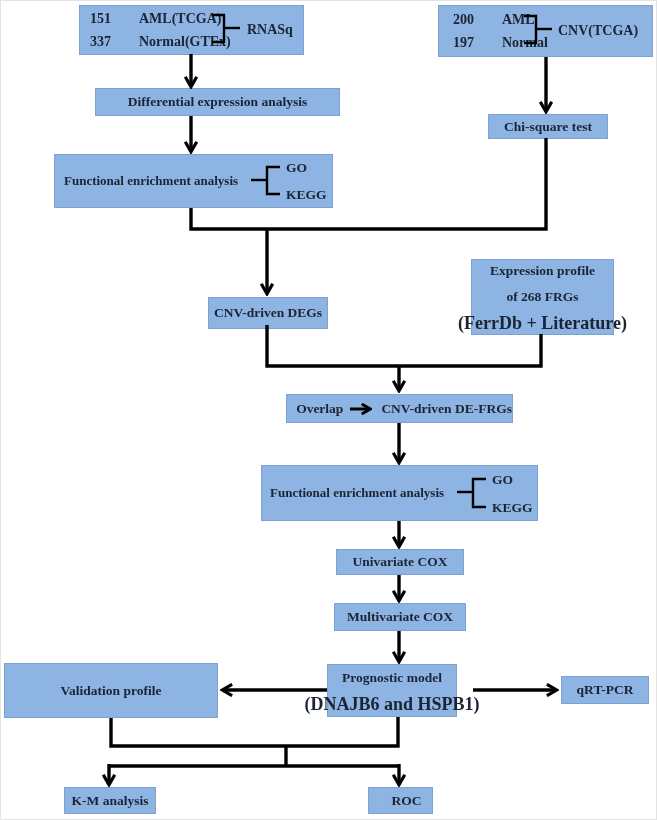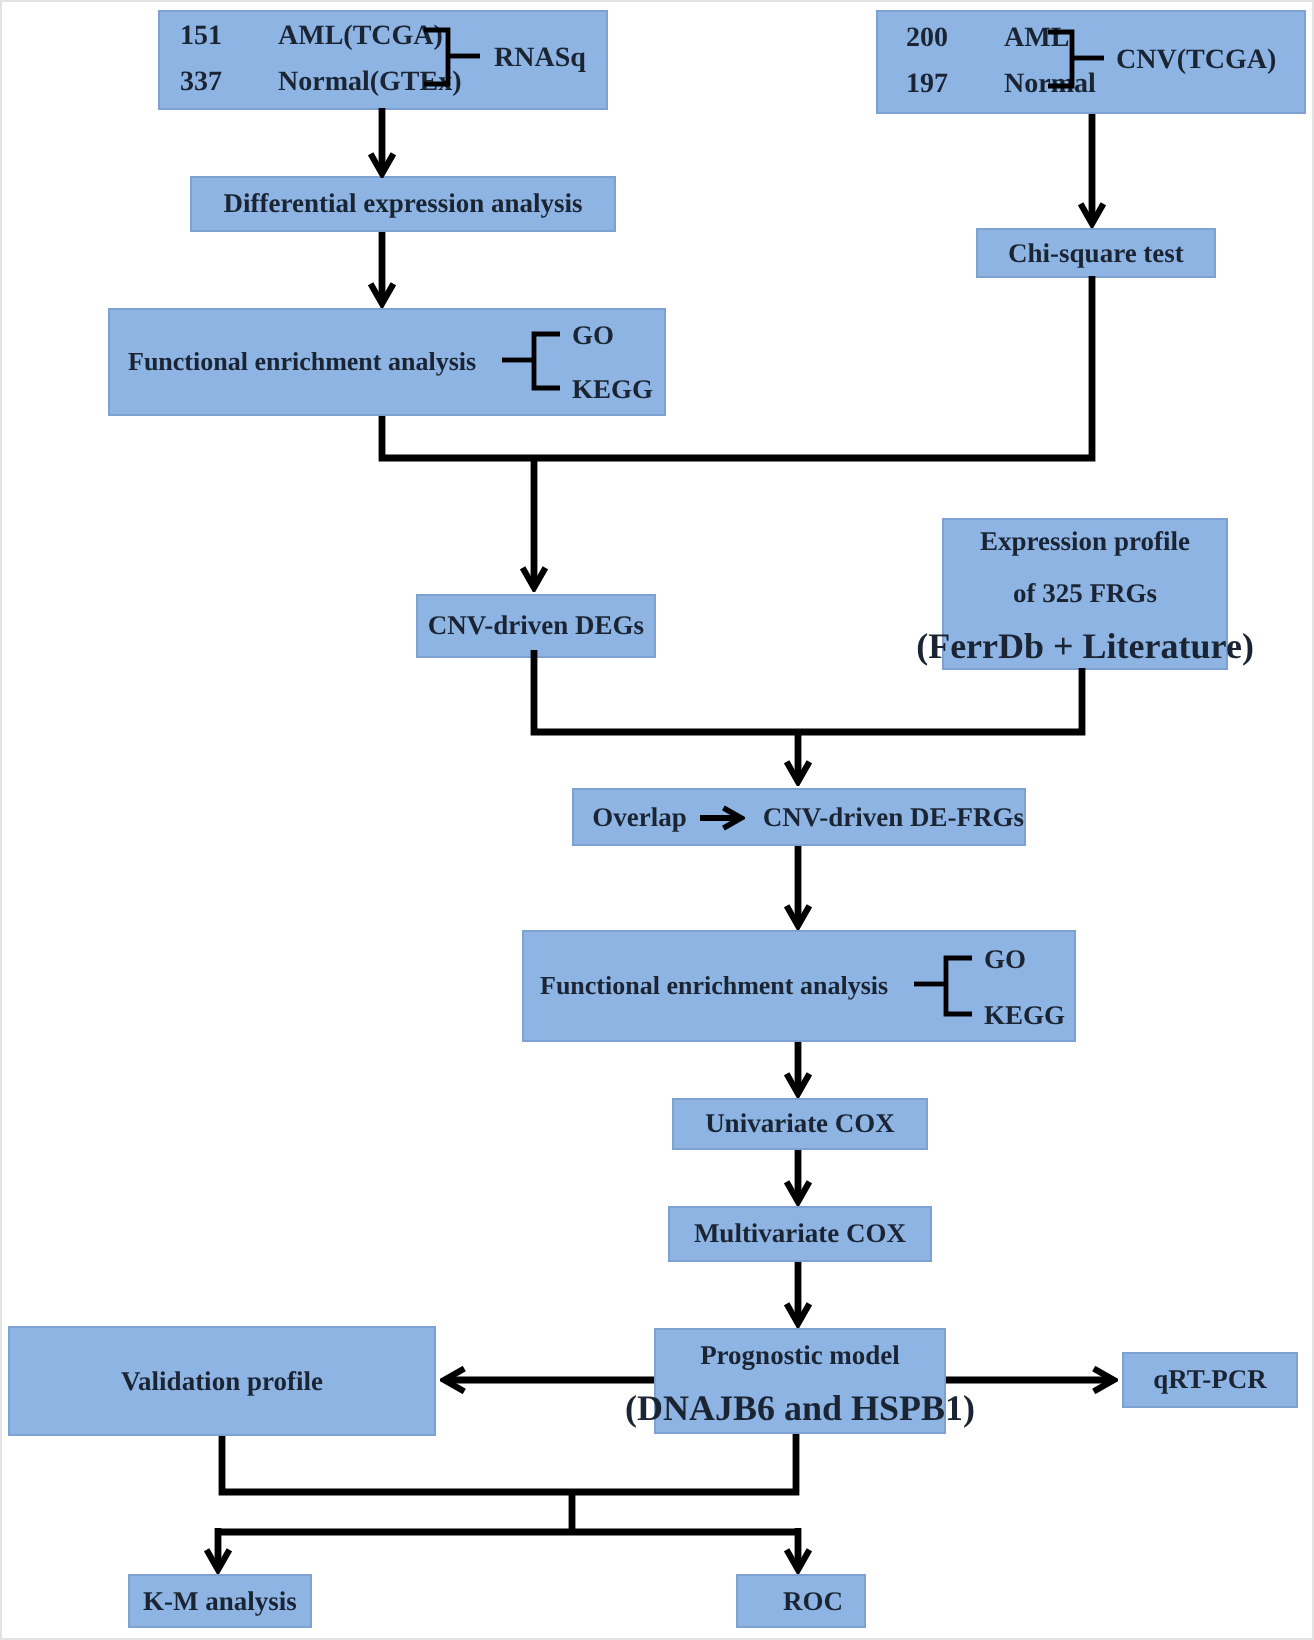--- a/index.html
+++ b/index.html
@@ -52,41 +52,41 @@
         <span>AML</span>
       </div>
       <div class="crow">
         <span class="cnum">197</span>
         <span>Normal</span>
       </div>
     </div>
     <span class="tag" style="left:119px;">CNV(TCGA)</span>
   </div>
 
-  <div class="box" style="left:94px;top:87px;width:213px;height:28px;">
+  <div class="box" style="left:94px;top:87px;width:245px;height:28px;">
     <span class="lbl">Differential expression analysis</span>
   </div>
 
   <div class="box" style="left:487px;top:113px;width:120px;height:25px;">
     <span class="lbl">Chi-square test</span>
   </div>
 
   <div class="box start" style="left:53px;top:153px;width:279px;height:54px;">
     <span class="lbl" style="margin-left:9px;font-size:13px;">Functional enrichment analysis</span>
     <span class="branch" style="left:231px;top:13px;">GO</span>
     <span class="branch" style="left:231px;top:40px;">KEGG</span>
   </div>
 
   <div class="box" style="left:207px;top:296px;width:120px;height:32px;">
     <span class="lbl">CNV-driven DEGs</span>
   </div>
 
   <div class="box multi line25" style="left:470px;top:258px;width:143px;height:76px;">
     <span>Expression profile</span>
-    <span>of 325 FRGs</span>
+    <span>of 268 FRGs</span>
     <span class="small">(FerrDb + Literature)</span>
   </div>
 
   <div class="box" style="left:285px;top:393px;width:227px;height:29px;gap:3px;justify-content:flex-end;">
     <span>Overlap</span>
     <svg class="mini-arrow" width="28" height="14">
       <line x1="2" y1="7" x2="20" y2="7" stroke="#000" stroke-width="3" marker-end="url(#ah)"></line>
     </svg>
     <span>CNV-driven DE-FRGs</span>
   </div>
@@ -102,21 +102,21 @@
   </div>
 
   <div class="box" style="left:333px;top:602px;width:132px;height:28px;">
     <span class="lbl">Multivariate COX</span>
   </div>
 
   <div class="box multi" style="left:3px;top:662px;width:214px;height:55px;">
     <span>Validation profile</span>
   </div>
 
-  <div class="box multi" style="left:326px;top:663px;width:146px;height:53px;">
+  <div class="box multi" style="left:326px;top:663px;width:130px;height:53px;">
     <span>Prognostic model</span>
     <span class="small">(DNAJB6 and HSPB1)</span>
   </div>
 
   <div class="box" style="left:560px;top:675px;width:88px;height:28px;">
     <span class="lbl">qRT-PCR</span>
   </div>
 
   <div class="box" style="left:63px;top:786px;width:92px;height:27px;">
     <span class="lbl">K-M analysis</span>

